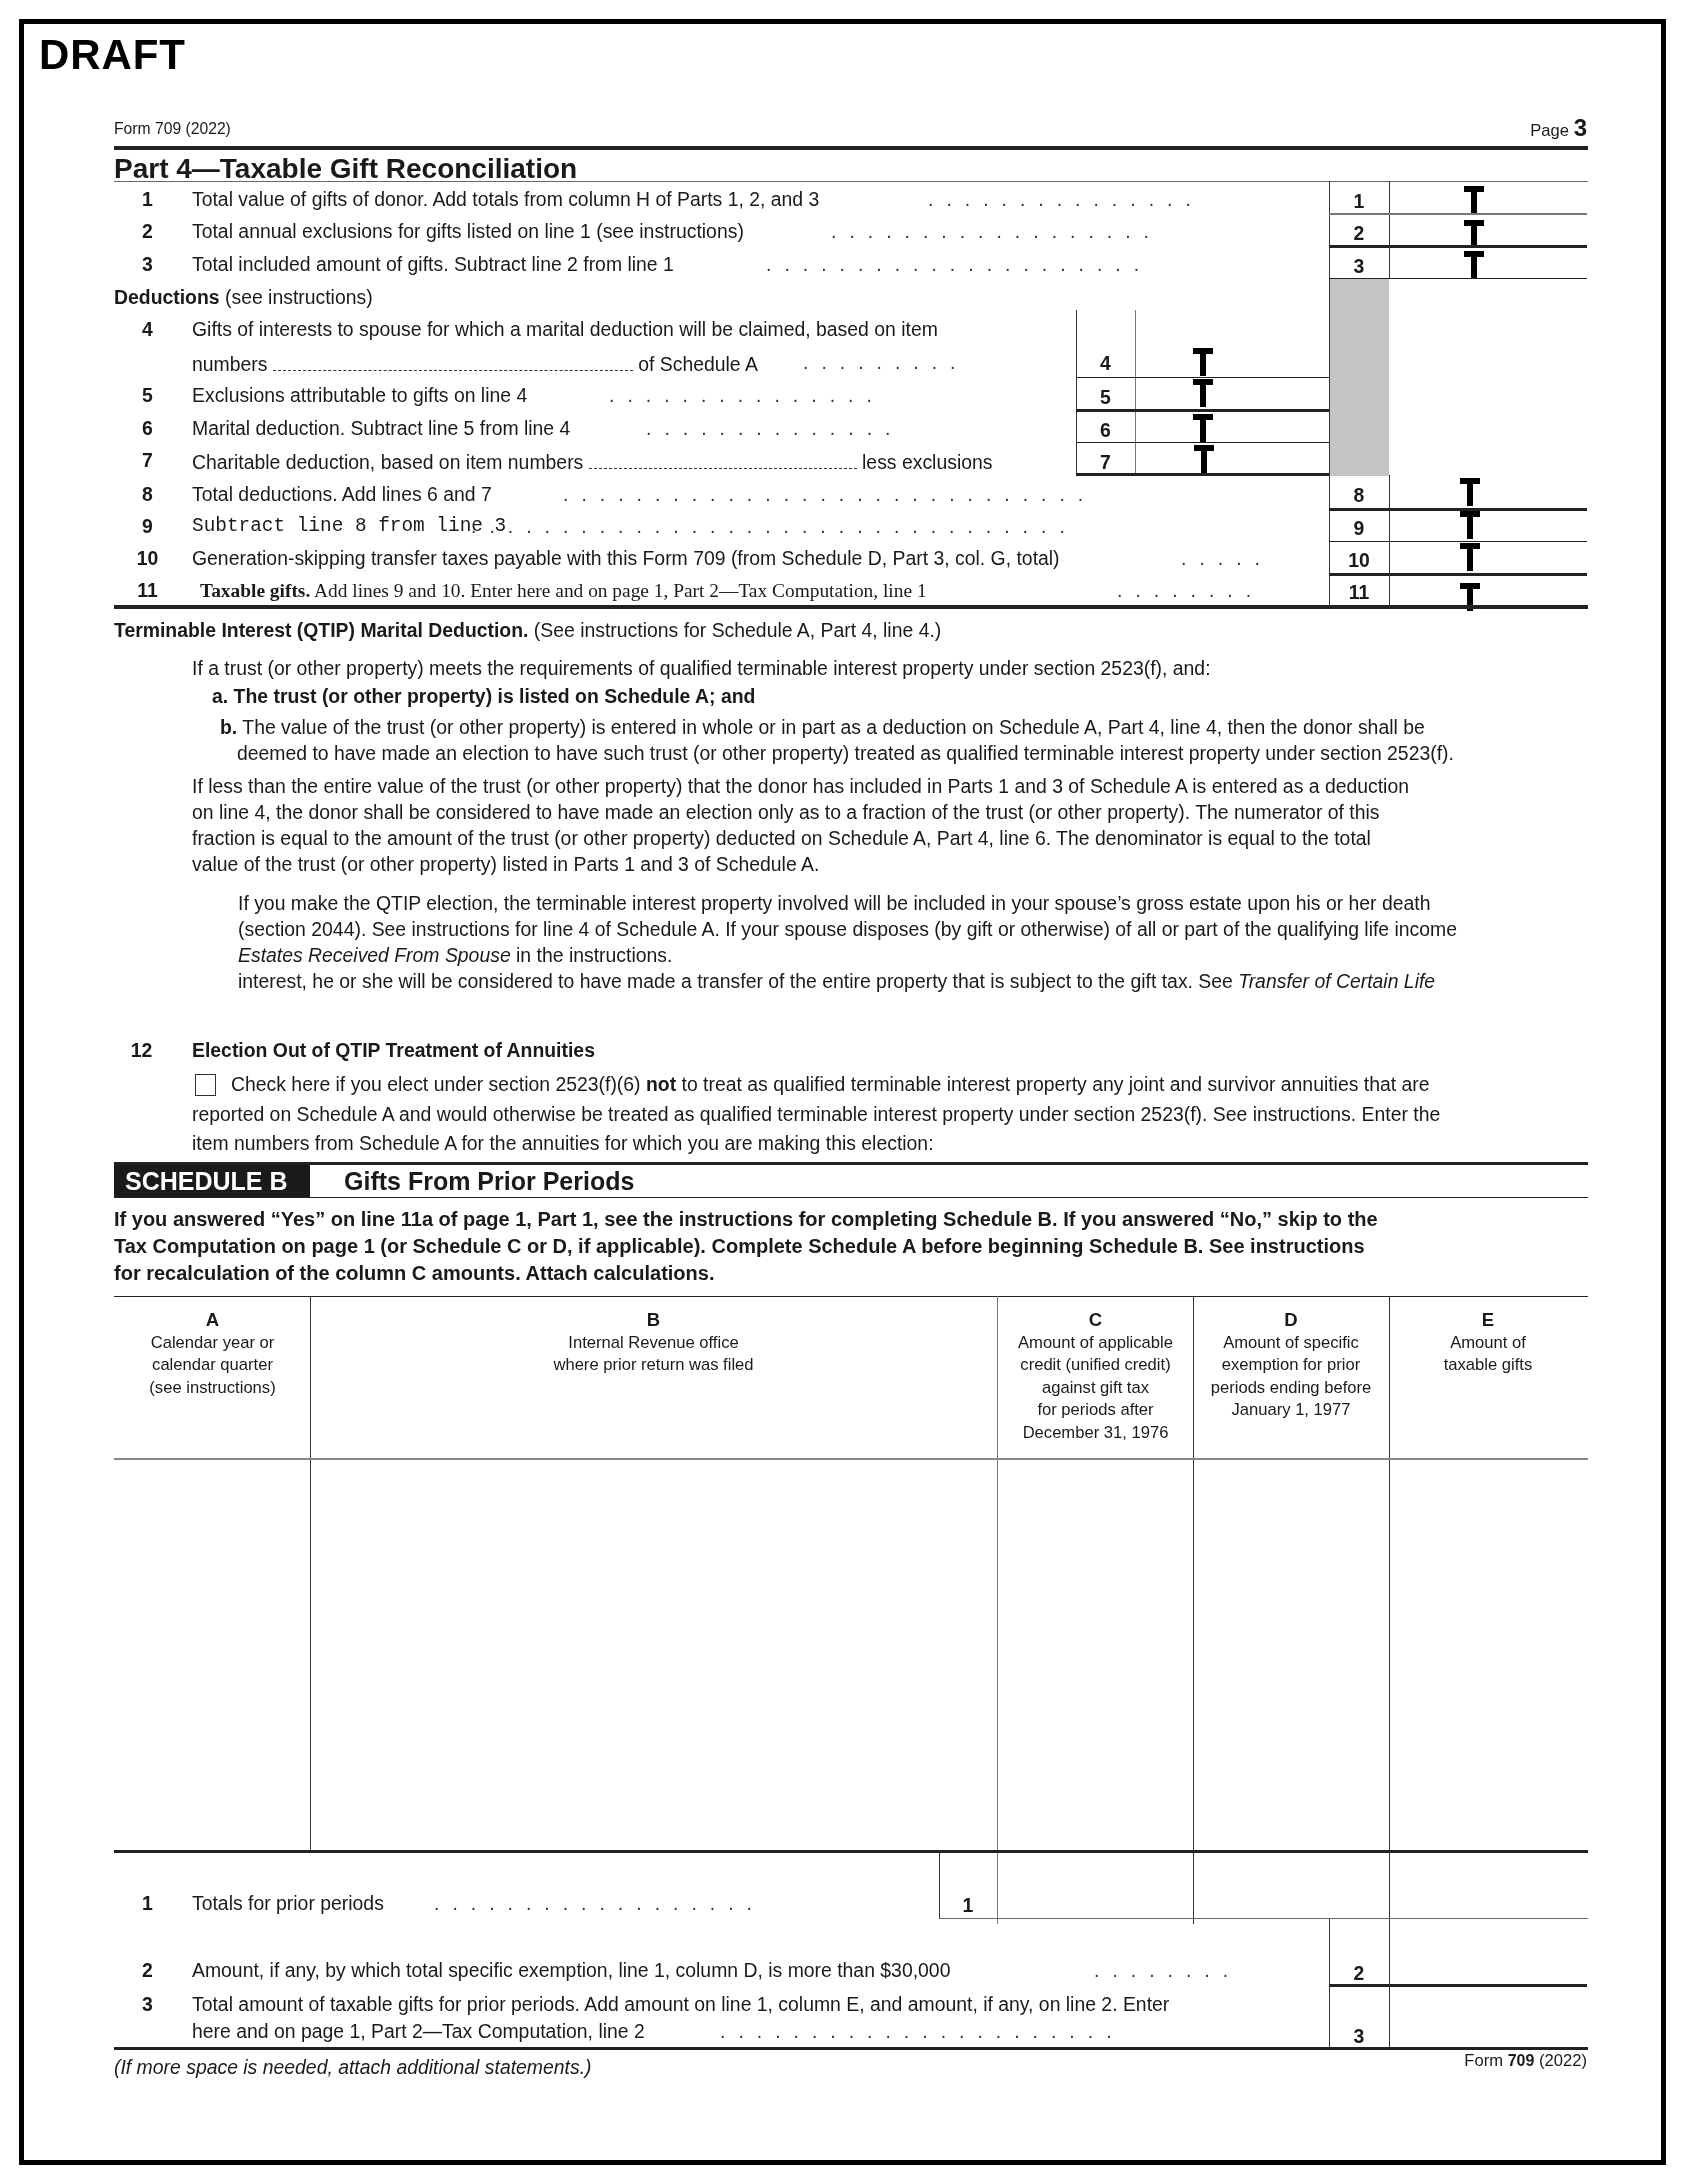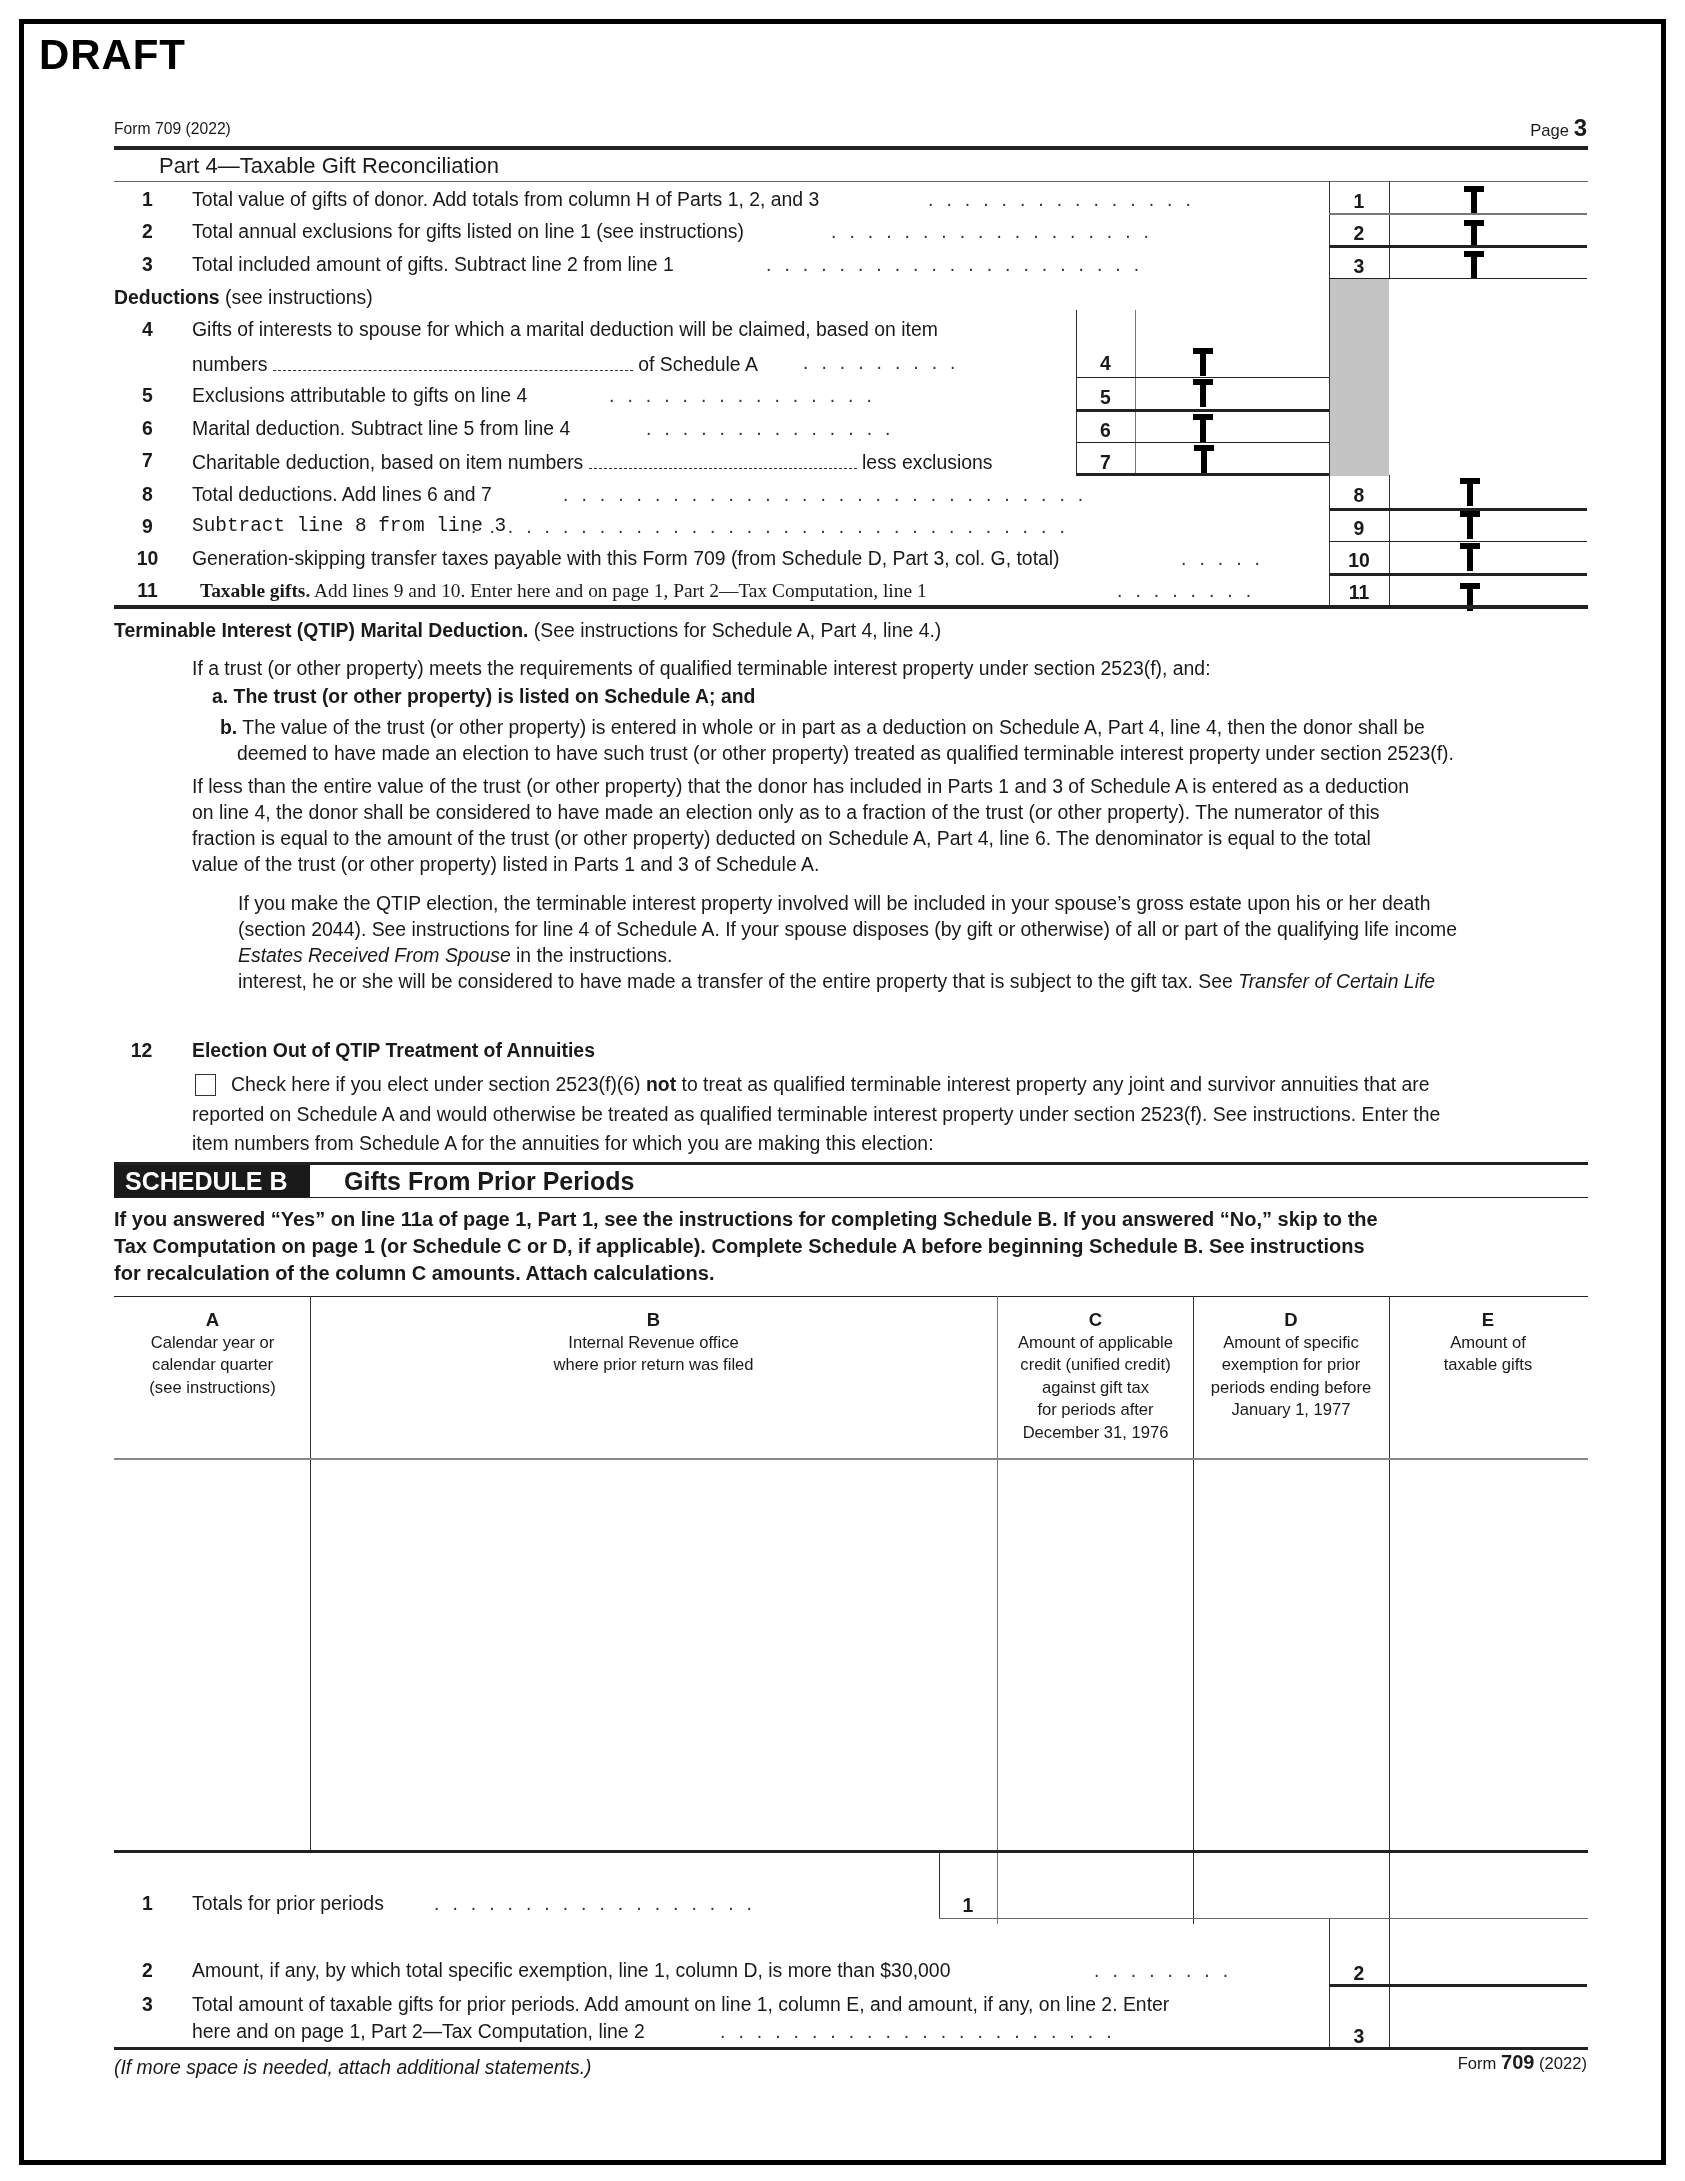--- a/index.html
+++ b/index.html
@@ -24,33 +24,33 @@
   .para i{font-style:italic;}
   .field{display:inline-block;border-bottom:0.9px dashed #333;height:16.6px;vertical-align:baseline;}
   .schedB{position:absolute;left:114px;top:1165px;width:196px;height:33px;background:#1a1a1a;color:#fff;font-size:25px;font-weight:bold;line-height:33px;padding-left:11px;box-sizing:border-box;}
   .schedB-title{position:absolute;left:344px;top:1167px;font-size:25px;font-weight:bold;line-height:29.5px;}
   .intro{position:absolute;left:114px;top:1206px;width:1474px;font-size:20px;font-weight:bold;line-height:27px;}
   .colhead{position:absolute;text-align:center;font-size:16.6px;line-height:22.6px;}
   .colhead b{font-size:18.5px;display:block;}
   .checkbox{position:absolute;left:195px;top:1074px;width:18.5px;height:20px;border:0.9px solid #333;background:#fff;}
   .footer-l{position:absolute;left:114px;top:2056px;font-size:19.4px;font-style:italic;}
   .footer-r{position:absolute;right:98px;top:2051px;font-size:16.6px;}
-  .footer-r b{font-size:20px;}
+  .footer-r b{font-size:16px;}
 </style>
 </head>
 <body>
 
 <div class="frame"></div>
 
 <div class="abs draft">DRAFT</div>
 <div class="abs hdr-left">Form 709 (2022)</div>
 <div class="abs hdr-right"><span>Page</span> <b>3</b></div>
 
 <div class="hline" style="top:146px;height:3.7px;"></div>
-<div class="t" style="left:114px;top:155px;font-weight:normal;font-size:22px;margin-left:45px;">Part 4—Taxable Gift Reconciliation</div>
+<div class="t" style="left:114px;top:155px;font-weight:bold;font-size:28px;">Part 4—Taxable Gift Reconciliation</div>
 <div class="hline" style="top:181px;height:0.9px;background:#666;left:114px;width:1474px;"></div>
 
 <div class="vline" style="left:1329px;top:181px;height:426px;"></div>
 <div class="vline" style="left:1389px;top:181px;height:98px;"></div>
 <div class="vline" style="left:1389px;top:475px;height:132px;"></div>
 <div class="shade" style="left:1330px;top:279px;width:59px;height:197px;"></div>
 
 <div class="num" style="left:129px;top:190px;">1</div>
 <div class="t" style="left:192px;top:190px;">Total value of gifts of donor. Add totals from column H of Parts 1, 2, and 3</div>
 <div class="dots" style="left:928px;top:190px;width:388px;">...............</div>

